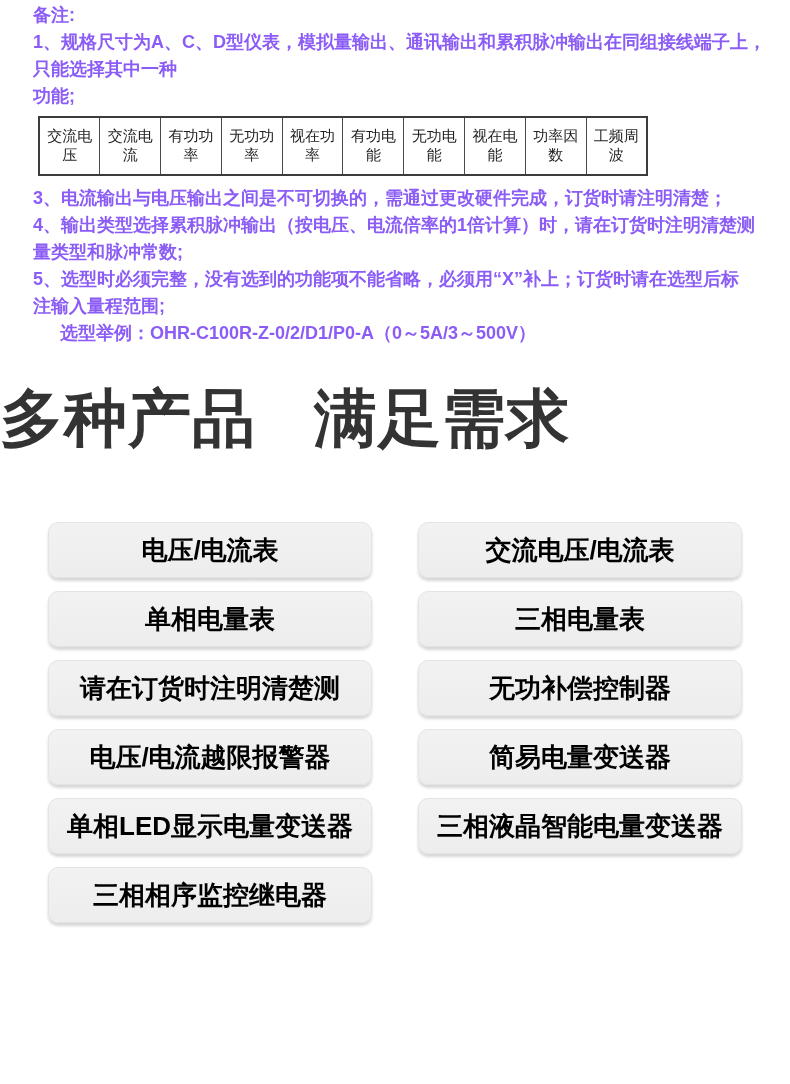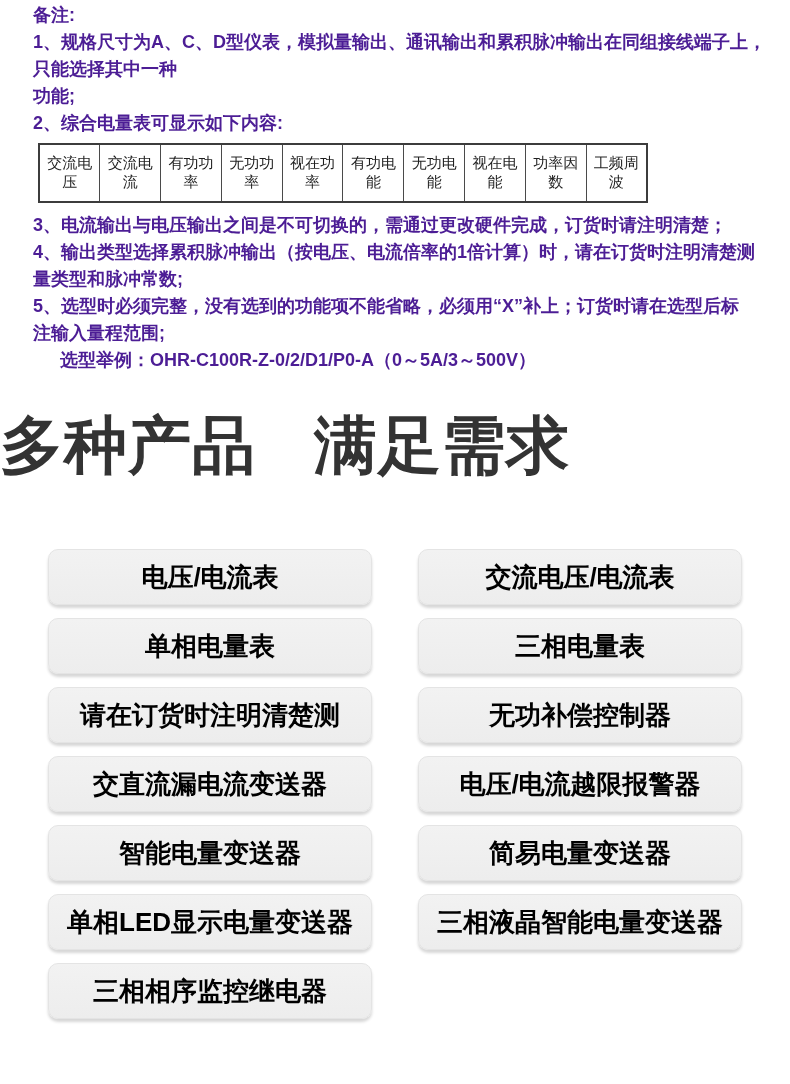--- a/index.html
+++ b/index.html
@@ -14,21 +14,21 @@
     color: #0d0d0d;
     overflow: hidden;
   }
   
   .notes {
     padding-left: 33px;
     padding-right: 26px;
     font-size: 18px;
     line-height: 27px;
     font-weight: 600;
-    color: #4c1d95;
+    color: #8b5cf6;
     white-space: nowrap;
   }
   .notes-top { padding-top: 2px; }
   .note-line { height: 27px; }
   .note-line.indent { padding-left: 27px; }
 
   
   .spec-table {
     width: 610px;
     margin: 6px 0 9px 38px;
@@ -84,21 +84,20 @@
   }
 </style>
 </head>
 <body>
 
 <div class="notes notes-top">
   <div class="note-line">备注:</div>
   <div class="note-line">1、规格尺寸为A、C、D型仪表，模拟量输出、通讯输出和累积脉冲输出在同组接线端子上，</div>
   <div class="note-line">只能选择其中一种</div>
   <div class="note-line">功能;</div>
-  <div class="note-line">2、综合电量表可显示如下内容:</div>
 </div>
 
 <table class="spec-table">
   <tbody>
       <tr>
     <td>交流电压</td>
     <td>交流电流</td>
     <td>有功功率</td>
     <td>无功功率</td>
     <td>视在功率</td>
@@ -124,20 +123,18 @@
   <span class="part-left">多种产品</span><span class="part-right">满足需求</span>
 </div>
 
 <div class="products-grid">
   <div class="product-button">电压/电流表</div>
   <div class="product-button">交流电压/电流表</div>
   <div class="product-button">单相电量表</div>
   <div class="product-button">三相电量表</div>
   <div class="product-button">请在订货时注明清楚测</div>
   <div class="product-button">无功补偿控制器</div>
-  <div class="product-button">交直流漏电流变送器</div>
   <div class="product-button">电压/电流越限报警器</div>
-  <div class="product-button">智能电量变送器</div>
   <div class="product-button">简易电量变送器</div>
   <div class="product-button">单相LED显示电量变送器</div>
   <div class="product-button">三相液晶智能电量变送器</div>
   <div class="product-button">三相相序监控继电器</div>
 </div>
 
 </body></html>

